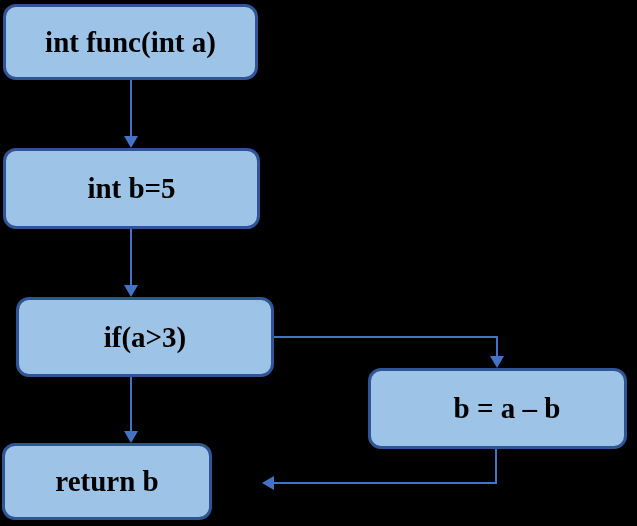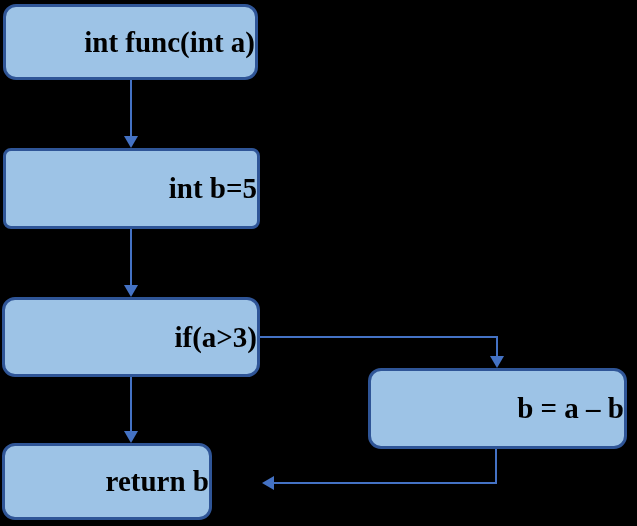--- a/index.html
+++ b/index.html
@@ -39,33 +39,33 @@
     stroke: none;
   }
   .node {
     position: absolute;
     box-sizing: border-box;
     background: var(--node-fill);
     border: 3px solid var(--node-border);
     border-radius: 13px;
     display: flex;
     align-items: center;
-    justify-content: flex-end;
+    justify-content: center;
   }
   .node-label {
     color: var(--text);
     font-weight: bold;
     font-size: 29px;
     line-height: 1;
     white-space: nowrap;
     text-align: center;
   }
   #node-func   { left: 3px;   top: 4px;   width: 255px; height: 76px; }
-  #node-init   { left: 3px;   top: 148px; width: 257px; height: 81px; border-radius: 8px; }
-  #node-cond   { left: 2px;   top: 297px; width: 258px; height: 80px; }
+  #node-init   { left: 3px;   top: 148px; width: 257px; height: 81px; }
+  #node-cond   { left: 16px;   top: 297px; width: 258px; height: 80px; }
   #node-assign { left: 368px; top: 368px; width: 259px; height: 81px; padding-left: 19px; }
   #node-return { left: 2px;   top: 443px; width: 210px; height: 77px; }
 </style>
 </head>
 <body>
 
 <div id="canvas">
 
   <svg id="edges" viewBox="0 0 637 526" xmlns="http://www.w3.org/2000/svg">
 

